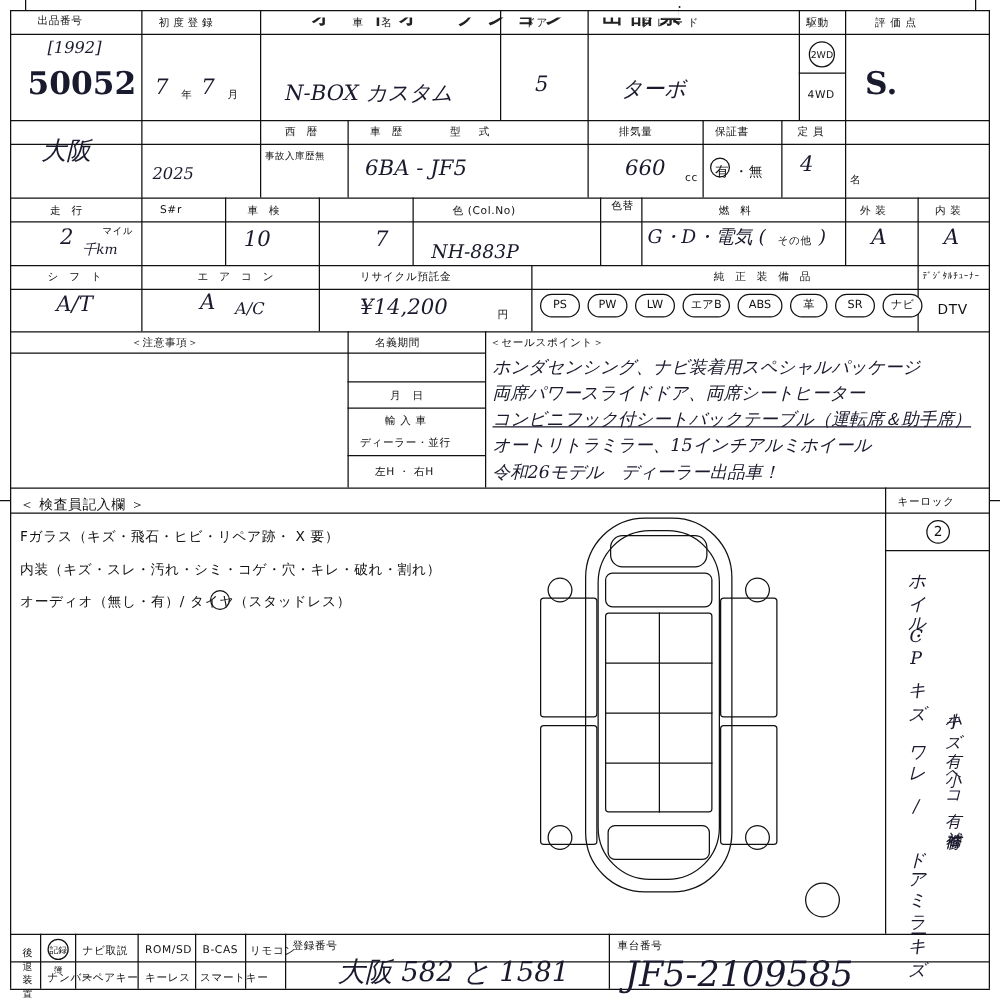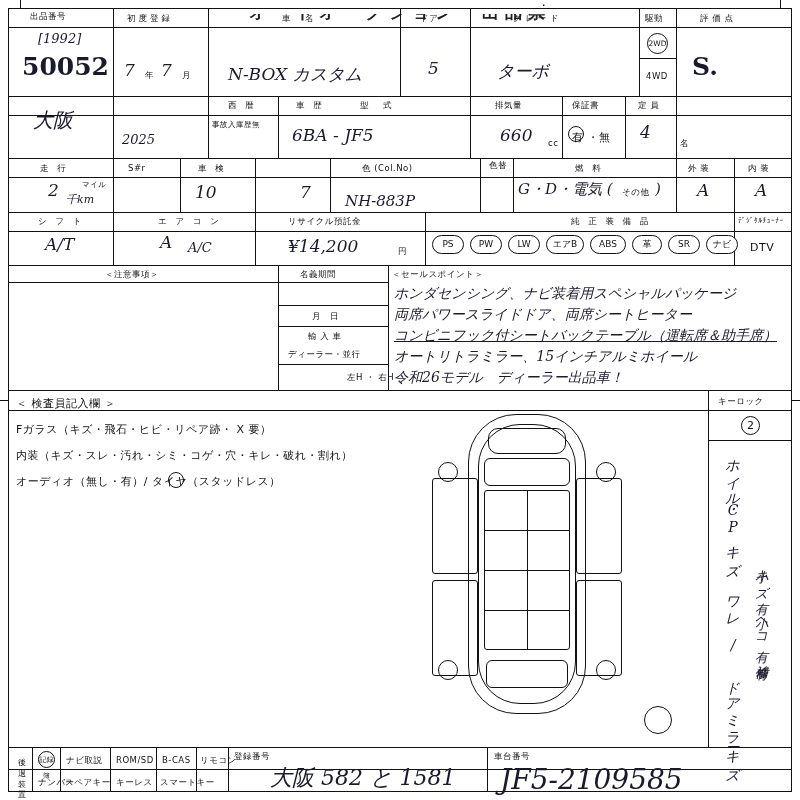--- a/index.html
+++ b/index.html
@@ -231,21 +231,21 @@
   <div class="eq" style="left:632px;top:235px;width:30px;">革</div>
   <div class="eq" style="left:668px;top:235px;width:32px;">SR</div>
   <div class="eq" style="left:706px;top:235px;width:32px;">ナビ</div>
   <div class="lbl" style="left:750px;top:241px;font-size:11px;">DTV</div>
 
   <div class="lbl" style="left:105px;top:269px;">＜注意事項＞</div>
   <div class="lbl" style="left:300px;top:269px;">名義期間</div>
   <div class="lbl" style="left:312px;top:311px;">月　日</div>
   <div class="lbl" style="left:308px;top:331px;">輸 入 車</div>
   <div class="lbl" style="left:288px;top:349px;">ディーラー・並行</div>
-  <div class="lbl" style="left:300px;top:372px;margin-left:47px;">左H ・ 右H</div>
+  <div class="lbl" style="left:300px;top:372px;">左H ・ 右H</div>
   <div class="lbl" style="left:392px;top:269px;">＜セールスポイント＞</div>
 
   <div class="hand sm" style="left:394px;top:285px;font-size:14px;">ホンダセンシング、ナビ装着用スペシャルパッケージ</div>
   <div class="hand sm" style="left:394px;top:306px;font-size:14px;">両席パワースライドドア、両席シートヒーター</div>
   <div class="hand sm" style="left:394px;top:327px;font-size:14px;text-decoration:underline;">コンビニフック付シートバックテーブル（運転席＆助手席）</div>
   <div class="hand sm" style="left:394px;top:348px;font-size:14px;">オートリトラミラー、15インチアルミホイール</div>
   <div class="hand sm" style="left:394px;top:369px;font-size:14px;">令和26モデル　ディーラー出品車！</div>
 
   <div class="lbl" style="left:16px;top:396px;font-size:11px;">＜ 検査員記入欄 ＞</div>
   <div class="lbl" style="left:16px;top:448px;font-size:11px;">内装（キズ・スレ・汚れ・シミ・コゲ・穴・キレ・破れ・割れ）</div>

